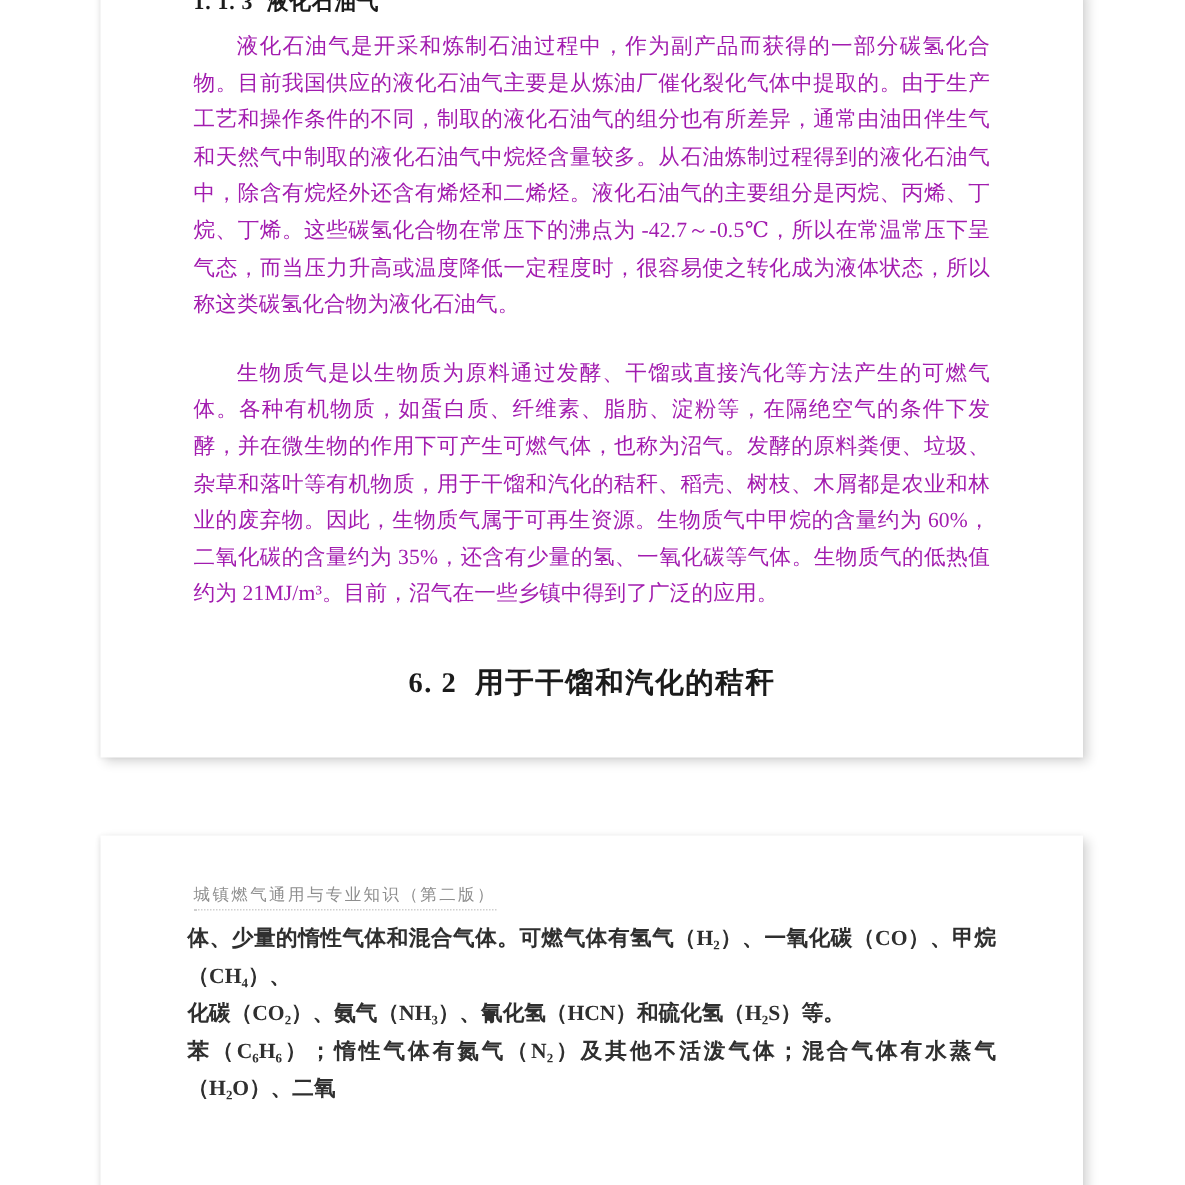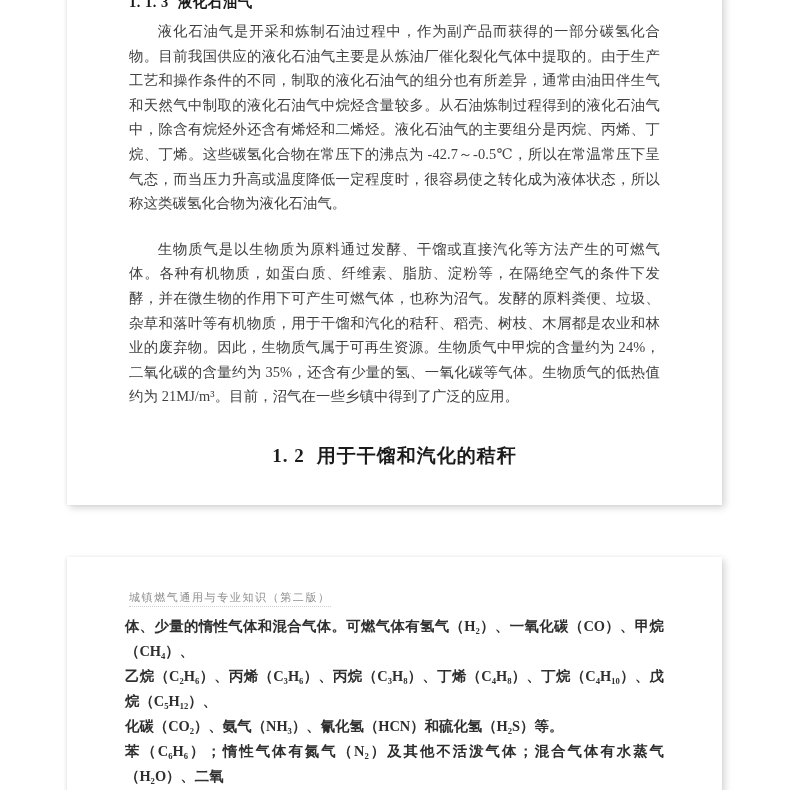--- a/index.html
+++ b/index.html
@@ -66,21 +66,21 @@
     letter-spacing: 1px;
   }
   .h2 .num { margin-right: 12px; font-weight: bold; }
 
   p.body {
     margin: 0;
     font-size: 14.4px;
     line-height: 24.6px;
     text-align: justify;
     text-justify: inter-character;
-    color: #404040;
+    color: #a21caf;
     letter-spacing: 0.1px;
   }
   p.indent { text-indent: 2em; }
 
   .gap-sm { height: 7px; }
   .gap-md { height: 14px; }
   .gap-lg { height: 26px; }
   .gap-xl { height: 34px; }
 
   .running-head {
@@ -119,42 +119,41 @@
 
     <div class="gap-sm"></div>
 
     <p class="body indent">液化石油气是开采和炼制石油过程中，作为副产品而获得的一部分碳氢化合物。目前我国供应的液化石油气主要是从炼油厂催化裂化气体中提取的。由于生产工艺和操作条件的不同，制取的液化石油气的组分也有所差异，通常由油田伴生气和天然气中制取的液化石油气中烷烃含量较多。从石油炼制过程得到的液化石油气中，除含有烷烃外还含有烯烃和二烯烃。液化石油气的主要组分是丙烷、丙烯、丁烷、丁烯。这些碳氢化合物在常压下的沸点为 -42.7～-0.5℃，所以在常温常压下呈气态，而当压力升高或温度降低一定程度时，很容易使之转化成为液体状态，所以称这类碳氢化合物为液化石油气。</p>
 
     <div class="gap-md"></div>
 
 
     <div class="gap-sm"></div>
 
-    <p class="body indent">生物质气是以生物质为原料通过发酵、干馏或直接汽化等方法产生的可燃气体。各种有机物质，如蛋白质、纤维素、脂肪、淀粉等，在隔绝空气的条件下发酵，并在微生物的作用下可产生可燃气体，也称为沼气。发酵的原料粪便、垃圾、杂草和落叶等有机物质，用于干馏和汽化的秸秆、稻壳、树枝、木屑都是农业和林业的废弃物。因此，生物质气属于可再生资源。生物质气中甲烷的含量约为 24%，二氧化碳的含量约为 35%，还含有少量的氢、一氧化碳等气体。生物质气的低热值约为 21MJ/m³。目前，沼气在一些乡镇中得到了广泛的应用。</p>
+    <p class="body indent">生物质气是以生物质为原料通过发酵、干馏或直接汽化等方法产生的可燃气体。各种有机物质，如蛋白质、纤维素、脂肪、淀粉等，在隔绝空气的条件下发酵，并在微生物的作用下可产生可燃气体，也称为沼气。发酵的原料粪便、垃圾、杂草和落叶等有机物质，用于干馏和汽化的秸秆、稻壳、树枝、木屑都是农业和林业的废弃物。因此，生物质气属于可再生资源。生物质气中甲烷的含量约为 60%，二氧化碳的含量约为 35%，还含有少量的氢、一氧化碳等气体。生物质气的低热值约为 21MJ/m³。目前，沼气在一些乡镇中得到了广泛的应用。</p>
 
     <div class="gap-xl"></div>
 
     <h2 class="h2">
-      <span class="num">1. 2</span><span>用于干馏和汽化的秸秆</span>
+      <span class="num">6. 2</span><span>用于干馏和汽化的秸秆</span>
     </h2>
 
     <div class="gap-lg"></div>
 
   </div>
 
   <div class="page page-2">
 
     <div class="rh-wrap">
       <div class="running-head">城镇燃气通用与专业知识（第二版）</div>
     </div>
 
     <div class="gap-sm"></div>
 
     <p class="formula-line">体、少量的惰性气体和混合气体。可燃气体有氢气（H₂）、一氧化碳（CO）、甲烷（CH₄）、</p>
-    <p class="formula-line">乙烷（C₂H₆）、丙烯（C₃H₆）、丙烷（C₃H₈）、丁烯（C₄H₈）、丁烷（C₄H₁₀）、戊烷（C₅H₁₂）、</p>
     <p class="formula-line">化碳（CO₂）、氨气（NH₃）、氰化氢（HCN）和硫化氢（H₂S）等。</p>
     <p class="formula-line">苯（C₆H₆）；惰性气体有氮气（N₂）及其他不活泼气体；混合气体有水蒸气（H₂O）、二氧</p>
 
     <div class="gap-md"></div>
 
   </div>
 
 </div>
 
 </body></html>

